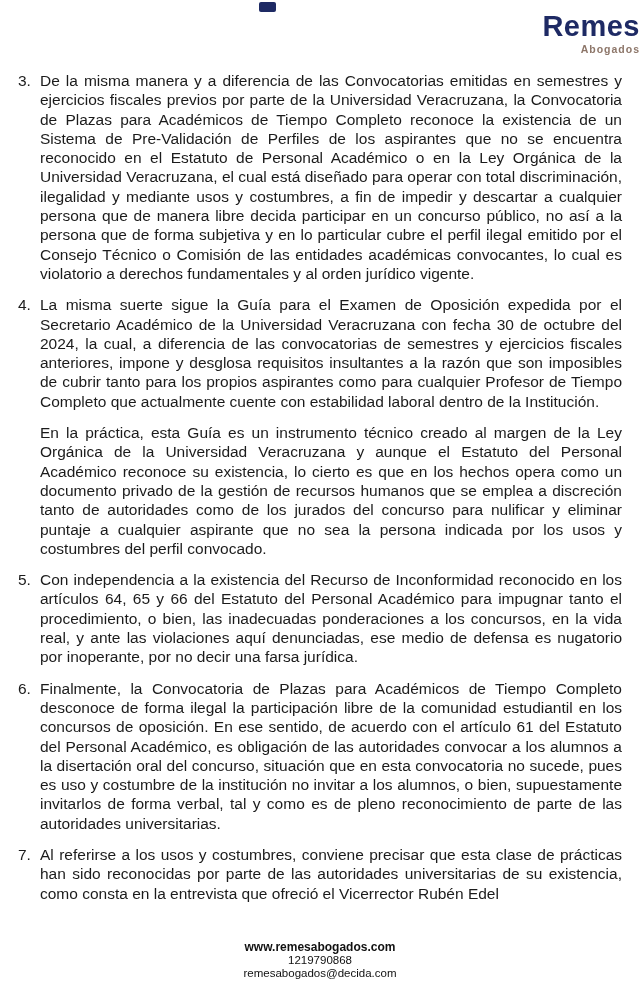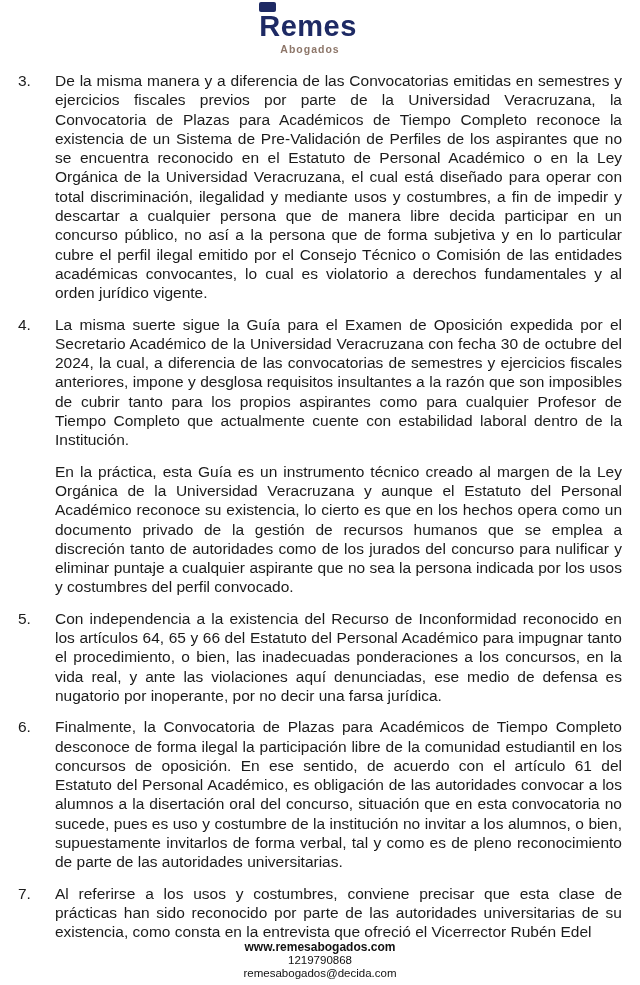--- a/index.html
+++ b/index.html
@@ -23,21 +23,21 @@
     width: 17px;
     height: 10px;
     background: #1e2a64;
     border-radius: 2px;
   }
   .letterhead {
     position: absolute;
     top: 12px;
     left: 0;
     width: 640px;
-    text-align: center;
+    text-align: right;
   }
   .logo-name {
     display: inline-block;
     margin-left: -24px;
     font-size: 29px;
     font-weight: bold;
     letter-spacing: 0.5px;
     color: #1e2a64;
     line-height: 1.0;
   }
@@ -61,21 +61,20 @@
     font-size: 15.5px;
     line-height: 19.3px;
   }
   .para .num {
     flex: 0 0 22px;
     width: 22px;
   }
   .para .ptext {
     flex: 1;
     text-align: justify;
-    margin-left: 15px;
   }
   .doc-footer {
     position: absolute;
     top: 941px;
     left: 0;
     width: 640px;
     text-align: center;
     font-size: 11.5px;
     line-height: 13px;
     color: #111111;
@@ -120,21 +119,21 @@
       <div class="ptext">Con independencia a la existencia del Recurso de Inconformidad reconocido en los artículos 64, 65 y 66 del Estatuto del Personal Académico para impugnar tanto el procedimiento, o bien, las inadecuadas ponderaciones a los concursos, en la vida real, y ante las violaciones aquí denunciadas, ese medio de defensa es nugatorio por inoperante, por no decir una farsa jurídica.</div>
     </div>
 
     <div class="para">
       <span class="num">6.</span>
       <div class="ptext">Finalmente, la Convocatoria de Plazas para Académicos de Tiempo Completo desconoce de forma ilegal la participación libre de la comunidad estudiantil en los concursos de oposición. En ese sentido, de acuerdo con el artículo 61 del Estatuto del Personal Académico, es obligación de las autoridades convocar a los alumnos a la disertación oral del concurso, situación que en esta convocatoria no sucede, pues es uso y costumbre de la institución no invitar a los alumnos, o bien, supuestamente invitarlos de forma verbal, tal y como es de pleno reconocimiento de parte de las autoridades universitarias.</div>
     </div>
 
     <div class="para">
       <span class="num">7.</span>
-      <div class="ptext">Al referirse a los usos y costumbres, conviene precisar que esta clase de prácticas han sido reconocido por parte de las autoridades universitarias de su existencia, como consta en la entrevista que ofreció el Vicerrector Rubén Edel</div>
+      <div class="ptext">Al referirse a los usos y costumbres, conviene precisar que esta clase de prácticas han sido reconocidas por parte de las autoridades universitarias de su existencia, como consta en la entrevista que ofreció el Vicerrector Rubén Edel</div>
     </div>
 
   </main>
 
   <footer class="doc-footer">
     <div class="footer-website">www.remesabogados.com</div>
     <div class="footer-phone">1219790868</div>
     <div class="footer-email">remesabogados@decida.com</div>
   </footer>
 

